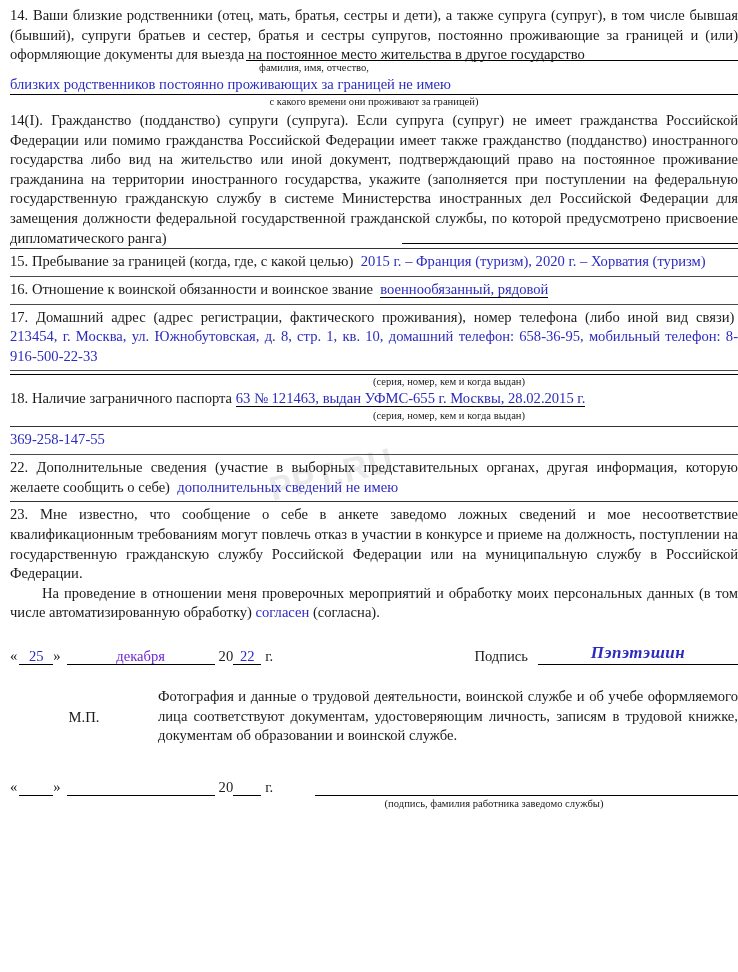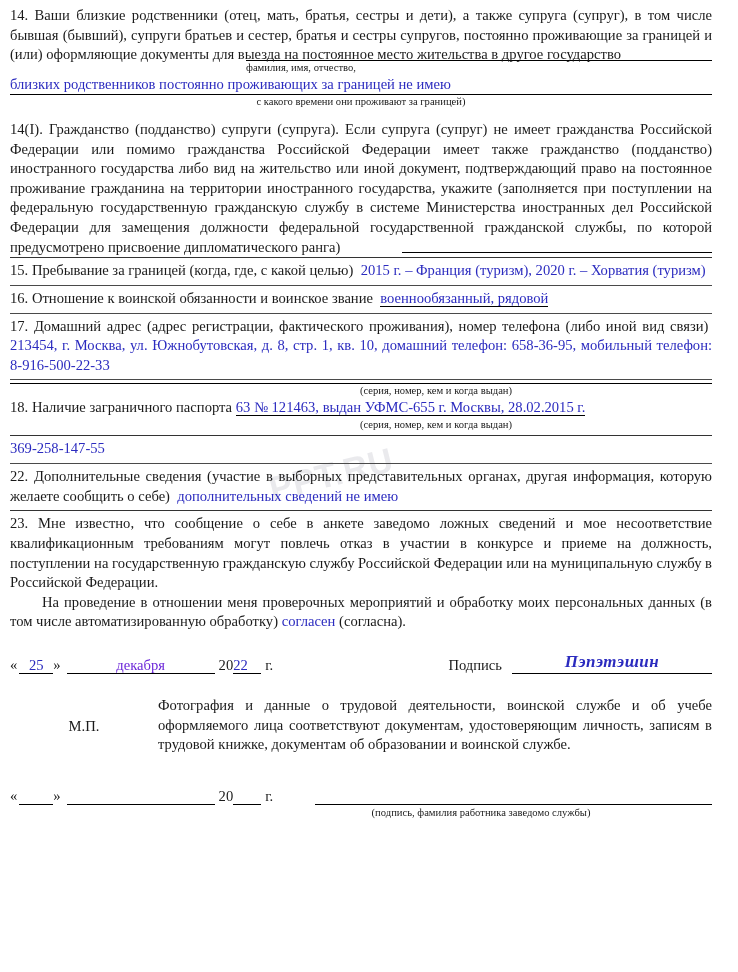--- a/index.html
+++ b/index.html
@@ -29,21 +29,21 @@
     font-family: "Liberation Sans", sans-serif;
     font-size: 34px;
     font-weight: bold;
     color: rgba(150,150,165,0.20);
     letter-spacing: 1px;
     transform: rotate(-14deg);
     pointer-events: none;
     user-select: none;
     z-index: 0;
   }
-  .content { position: relative; z-index: 2; padding: 6px 26px 0 10px; }
+  .content { position: relative; z-index: 2; padding: 6px 0 0 10px; }
 
   .para {
     font-size: 14.6px;
     line-height: 1.345;
     text-align: justify;
     margin: 0;
     text-justify: inter-word;
   }
   .para.nojust { text-align: left; }
   .fill {
@@ -122,21 +122,21 @@
     width: 148px;
     text-align:center;
     color:#6d28d9;
     border-bottom:1px solid #000;
     line-height:1.1;
     margin: 0 4px;
   }
   .dt-year {
     display:inline-block;
     width: 28px;
-    text-align:left;
+    text-align:center;
     color:#2b2bbf;
     border-bottom:1px solid #000;
     line-height:1.1;
   }
   .sig-label { margin-left: auto; padding-right: 10px; }
   .sig-box {
     width: 200px;
     border-bottom: 1px solid #000;
     text-align: center;
     position: relative;
@@ -206,21 +206,21 @@
   <div class="content">
 
     <div>
       <p class="para"><span>14.</span> <span>Ваши близкие родственники (отец, мать, братья, сестры и дети), а также супруга (супруг), в том числе бывшая (бывший), супруги братьев и сестер, братья и сестры супругов, постоянно проживающие за границей и (или) оформляющие документы для выезда на постоянное место жительства в другое государство</span></p>
       <span class="tail-line-14"></span>
       <p class="caption right-ish">фамилия, имя, отчество,</p>
       <div class="ans14">близких родственников постоянно проживающих за границей не имею</div>
       <p class="caption">с какого времени они проживают за границей)</p>
     </div>
 
-    <div style="margin-top:11px;">
+    <div style="margin-top:2px;">
       <p class="para"><span>14(I).</span> <span>Гражданство (подданство) супруги (супруга). Если супруга (супруг) не имеет гражданства Российской Федерации или помимо гражданства Российской Федерации имеет также гражданство (подданство) иностранного государства либо вид на жительство или иной документ, подтверждающий право на постоянное проживание гражданина на территории иностранного государства, укажите (заполняется при поступлении на федеральную государственную гражданскую службу в системе Министерства иностранных дел Российской Федерации для замещения должности федеральной государственной гражданской службы, по которой предусмотрено присвоение дипломатического ранга)</span></p>
       <span class="tail-line-141"></span>
     </div>
 
     <hr class="rule thick">
 
     <div>
       <p class="para nojust"><span>15.</span> <span>Пребывание за границей (когда, где, с какой целью)</span>&nbsp; <span class="fill">2015 г. – Франция (туризм), 2020 г. – Хорватия (туризм)</span></p>
     </div>
 

